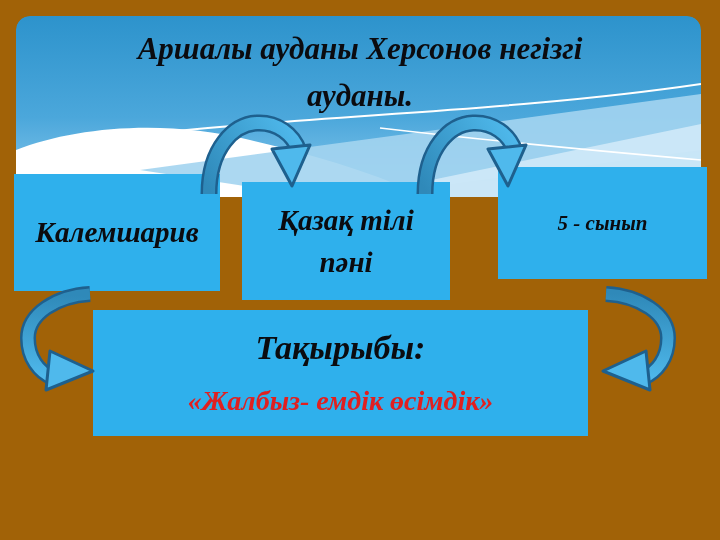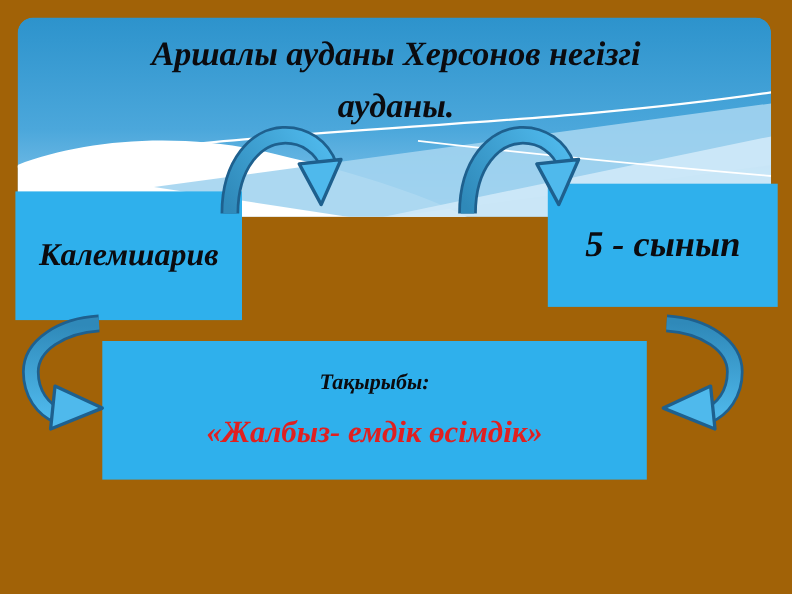--- a/index.html
+++ b/index.html
@@ -17,23 +17,23 @@
     z-index:2;
   }
   .bluebox {
     position:absolute; background:var(--boxBlue,#2fb0ec);
     display:flex; flex-direction:column; align-items:center; justify-content:center;
     text-align:center; font-weight:bold; font-style:italic;
     color:var(--textDark,#0b0b0f); z-index:3;
   }
   .box-author  { left:14px;  top:174px; width:206px; height:117px; font-size:29px; line-height:1.38; }
   .box-subject { left:242px; top:182px; width:208px; height:118px; font-size:29px; line-height:1.45; }
-  .box-grade   { left:498px; top:167px; width:209px; height:112px; font-size:33px;justify-content:center; }
+  .box-grade   { left:498px; top:167px; width:209px; height:112px; font-size:21px;justify-content:center; }
   .box-topic   { left:93px;  top:310px; width:495px; height:126px; gap:18px; }
-  .topic-heading { font-size:20px; color:var(--textDark,#0b0b0f); }
+  .topic-heading { font-size:34px; color:var(--textDark,#0b0b0f); }
   .topic-title   { font-size:28px; color:var(--topicRed,#e02020); }
   .arrows { z-index:4; pointer-events:none; }
 </style>
 </head>
 <body>
 
 <div class="slide">
 
   <svg class="layer" width="720" height="230" viewBox="0 0 720 230" aria-hidden="true">
     <defs>
@@ -58,20 +58,24 @@
 
   <div class="title">
     <div>Аршалы ауданы Херсонов негізгі</div>
     <div>ауданы.</div>
   </div>
 
   <div class="bluebox box-author">
     <div>Калемшарив</div>
   </div>
 
+  <div class="bluebox box-subject">
+    <div>Қазақ тілі</div>
+    <div>пәні</div>
+  </div>
 
   <div class="bluebox box-grade">
     <div>5 - сынып</div>
   </div>
 
   <div class="bluebox box-topic">
     <div class="topic-heading">Тақырыбы:</div>
     <div class="topic-title">«Жалбыз- емдік өсімдік»</div>
   </div>
 

